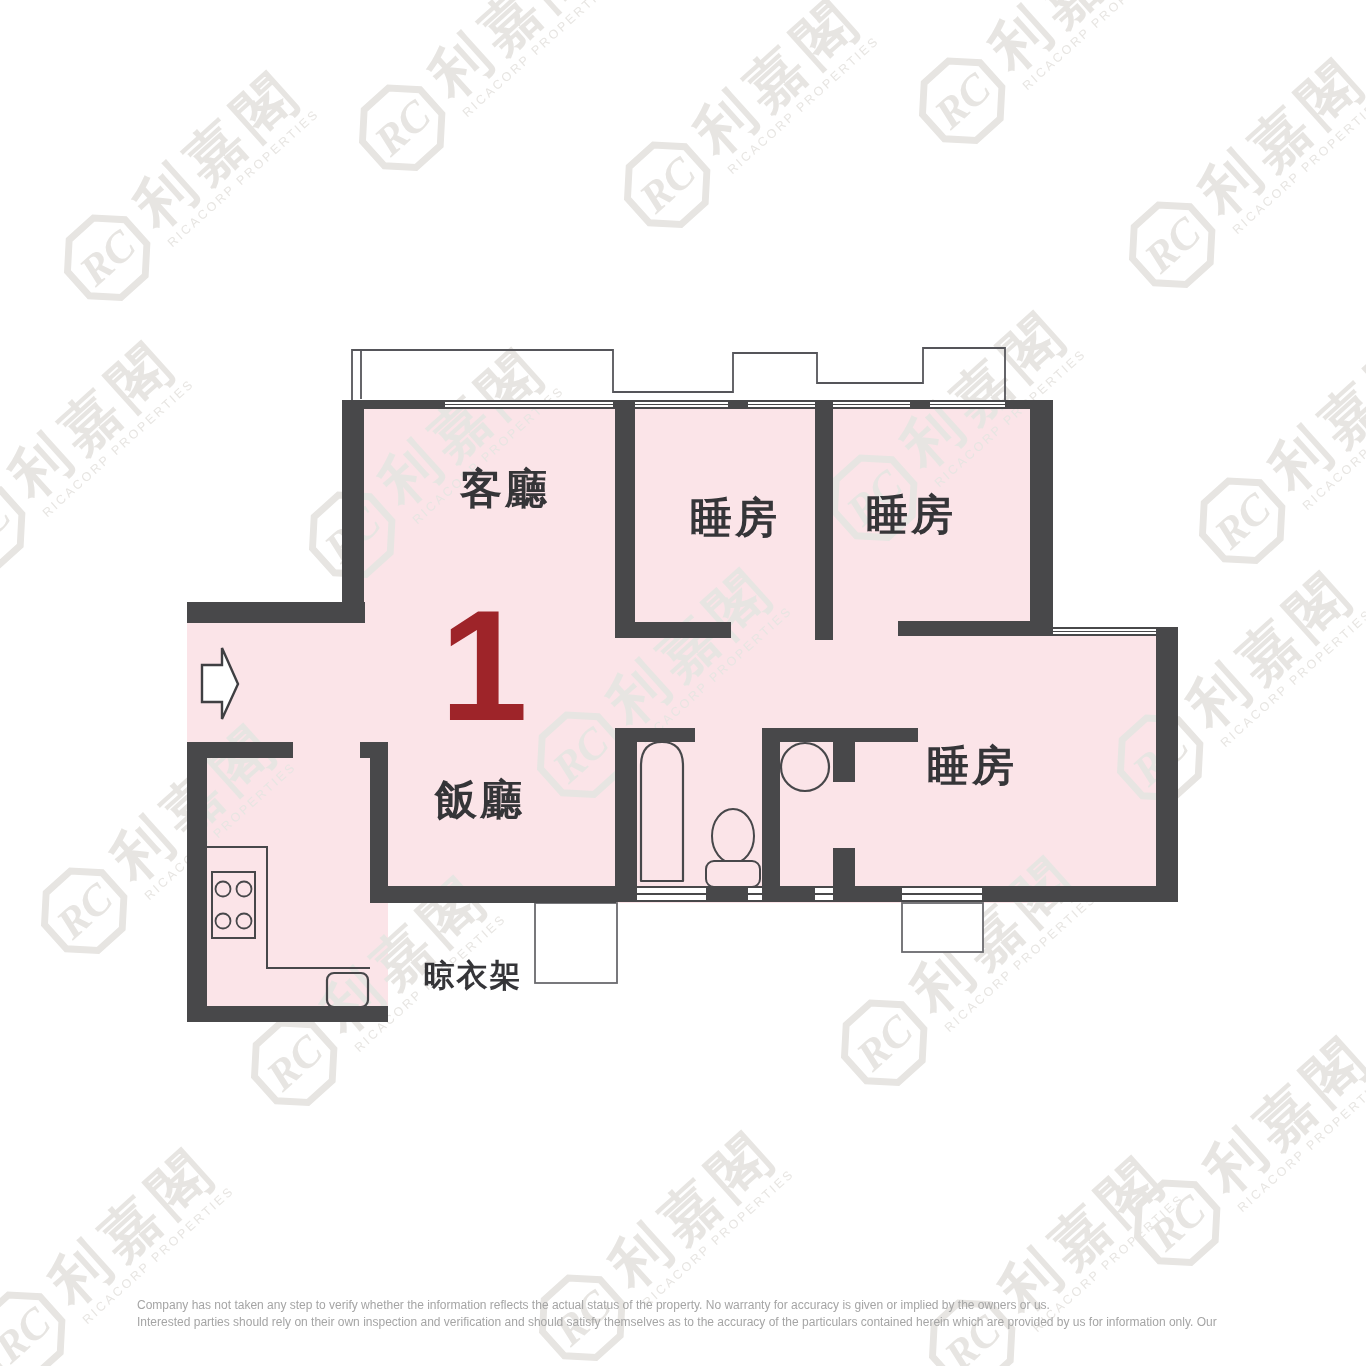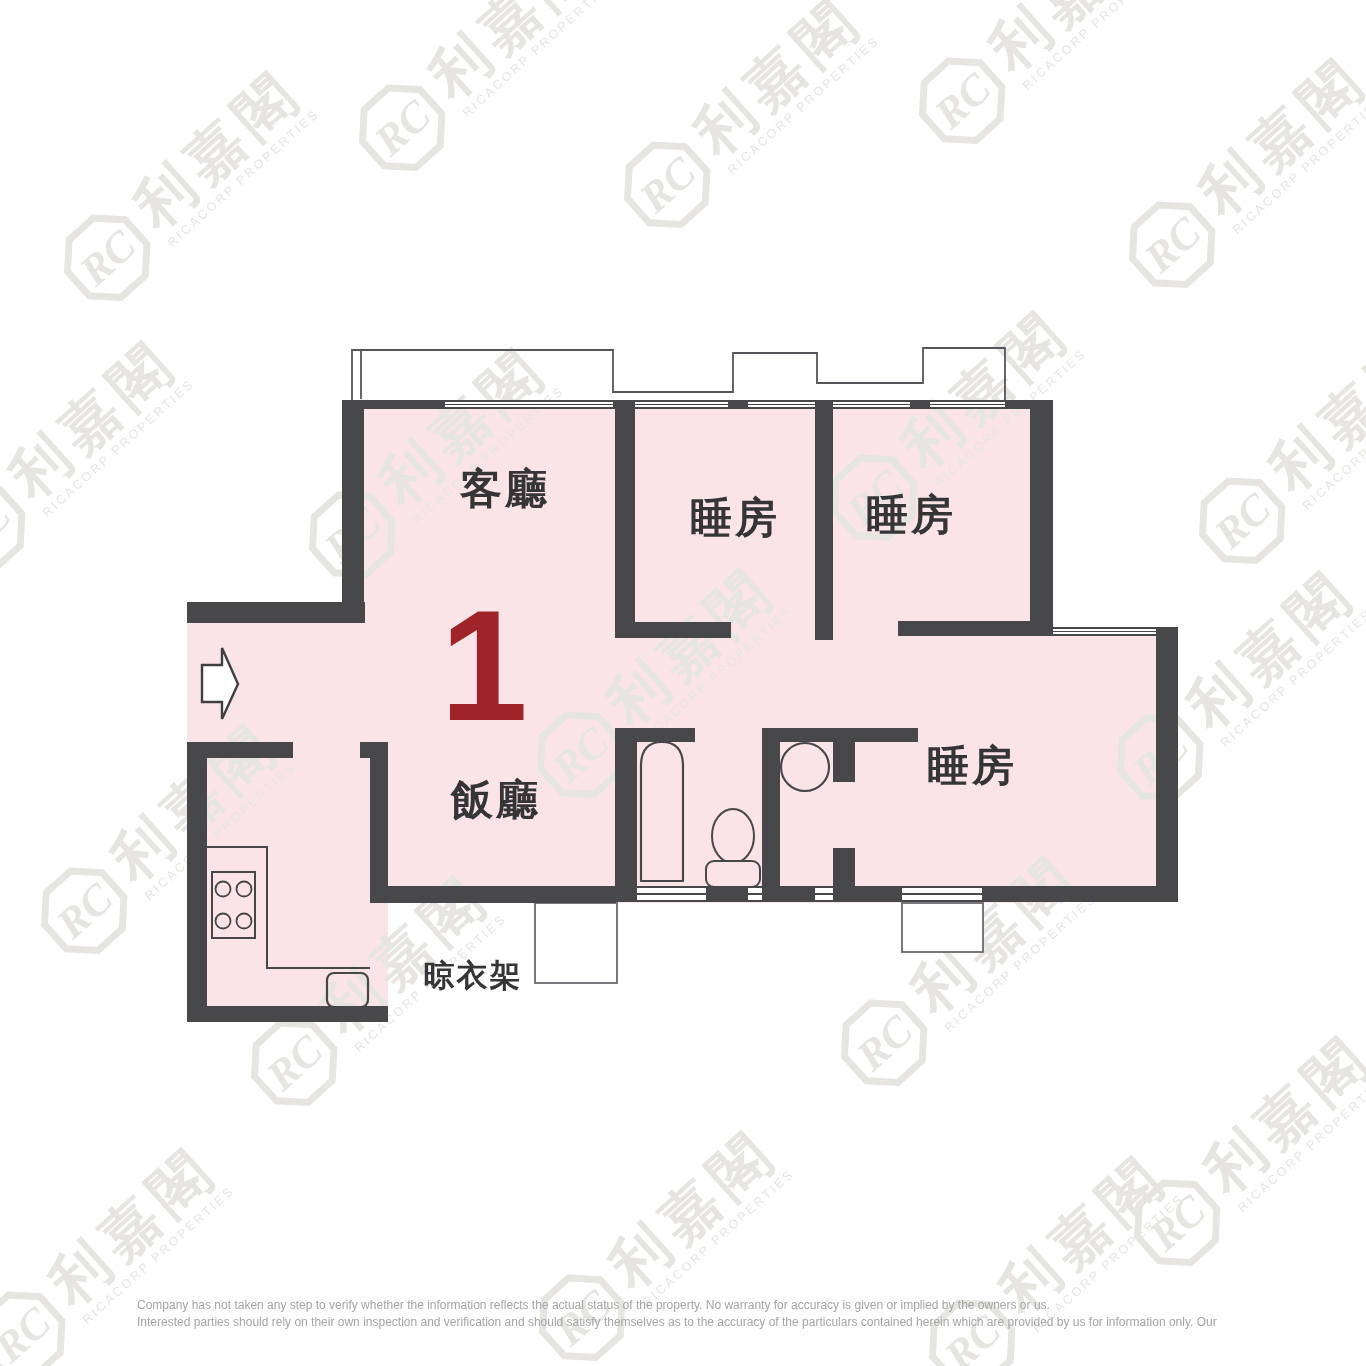--- a/index.html
+++ b/index.html
@@ -295,21 +295,21 @@
   <div class="wall" style="left:187px;top:742px;width:106px;height:16px;"></div>
   <div class="wall" style="left:360px;top:742px;width:28px;height:16px;"></div>
   <div class="wall" style="left:370px;top:742px;width:18px;height:150px;"></div>
   <div class="wall" style="left:187px;top:742px;width:20px;height:280px;"></div>
   <div class="wall" style="left:187px;top:1006px;width:201px;height:16px;"></div>
 
   <div class="rlabel" style="left:505px;top:489px;">客廳</div>
   <div class="rlabel" style="left:735px;top:518px;">睡房</div>
   <div class="rlabel" style="left:911px;top:515px;">睡房</div>
   <div class="rlabel" style="left:972px;top:766px;">睡房</div>
-  <div class="rlabel" style="left:496px;top:800px;font-family:Liberation Mono, monospace;">飯廳</div>
+  <div class="rlabel" style="left:480px;top:800px;font-family:Liberation Mono, monospace;">飯廳</div>
   <div class="rlabel small" style="left:473px;top:976px;">晾衣架</div>
   <div class="unitnum" style="left:484px;top:665px;">1</div>
 
   <div class="disc disc-zh" style="top:1248px;">
   </div>
   <div class="disc disc-en" style="top:1297px;">
     <p>Company has not taken any step to verify whether the information reflects the actual status of the property.  No warranty for accuracy is given or implied by the owners or us.</p>
     <p>Interested parties should rely on their own inspection and verification and should satisfy themselves as to the accuracy of the particulars contained herein which are provided by us for information only.  Our</p>
   </div>
 

